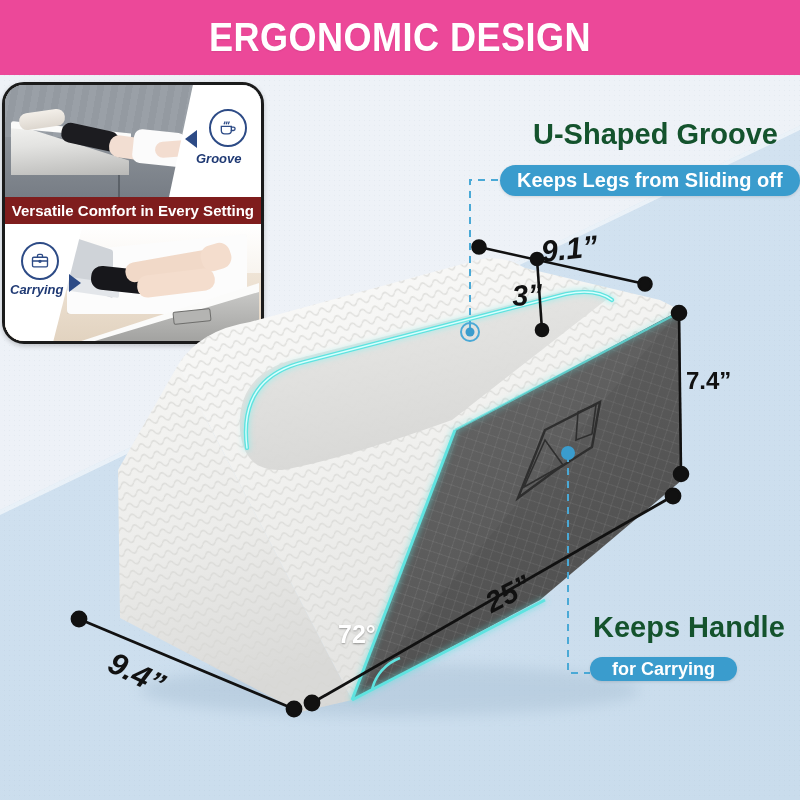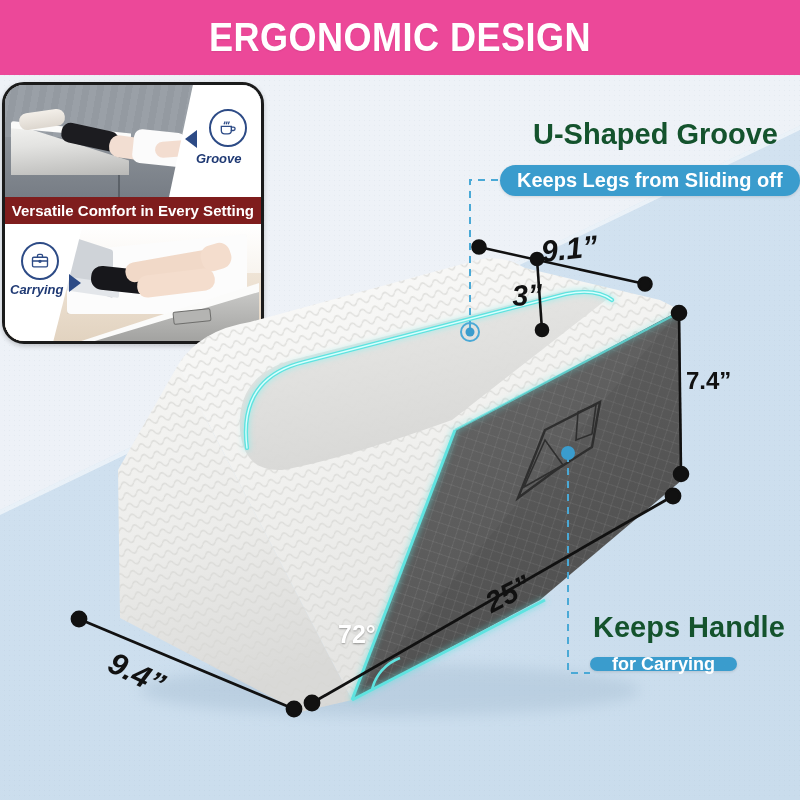--- a/index.html
+++ b/index.html
@@ -120,21 +120,21 @@
           text-shadow:0 1px 2px rgba(0,0,0,.35);}
 
   
   .callout-title{position:absolute;color:#14532d;font-weight:700;white-space:nowrap;}
   .c1-title{left:533px;top:118px;font-size:29px;}
   .c2-title{left:593px;top:611px;font-size:29px;}
   .pill{position:absolute;background:#3a9ccd;color:#fff;border-radius:16px;
         display:flex;align-items:center;justify-content:center;font-weight:700;
         white-space:nowrap;box-shadow:0 1px 3px rgba(0,0,0,.12);}
   .c1-pill{left:500px;top:165px;height:31px;padding:0 17px;font-size:20px;}
-  .c2-pill{left:590px;top:657px;height:14px;padding:0 22px;font-size:18px;}
+  .c2-pill{left:590px;top:657px;height:24px;padding:0 22px;font-size:18px;}
 </style>
 </head>
 <body>
 
 <div id="stage">
 
   <div class="bg-upper"></div>
   <div class="bg-floor"></div>
   <div class="bg-floor-edge"></div>
   <div class="bg-noise"></div>

